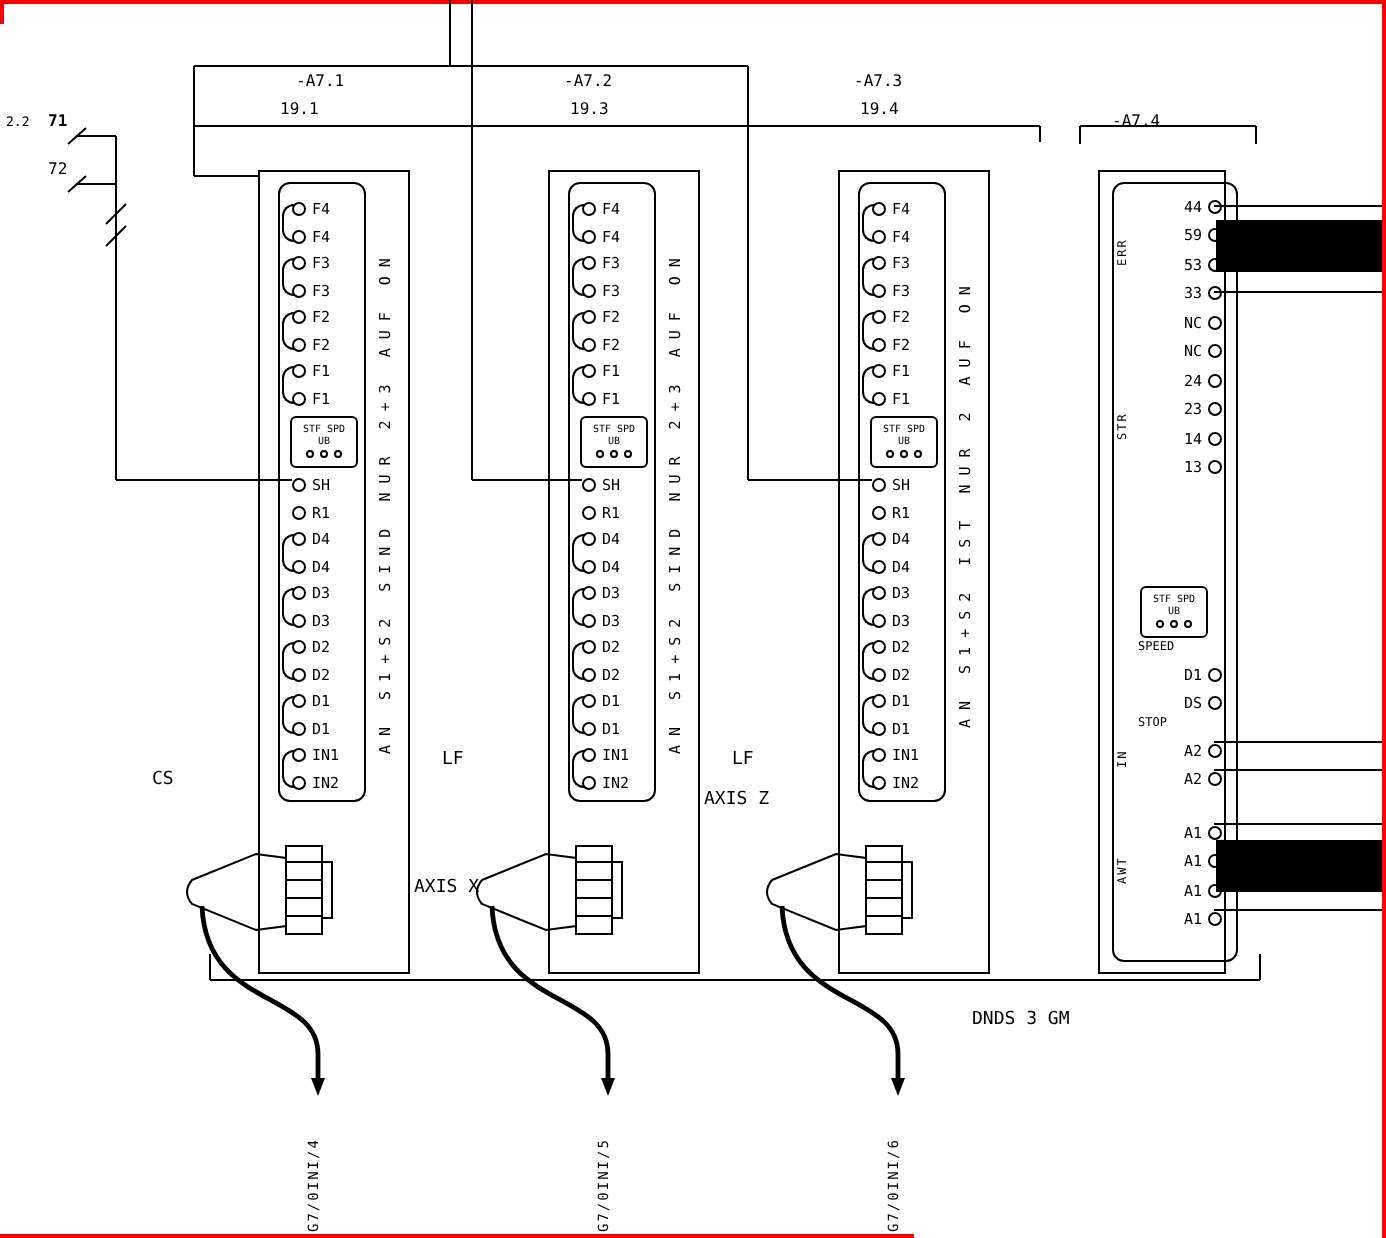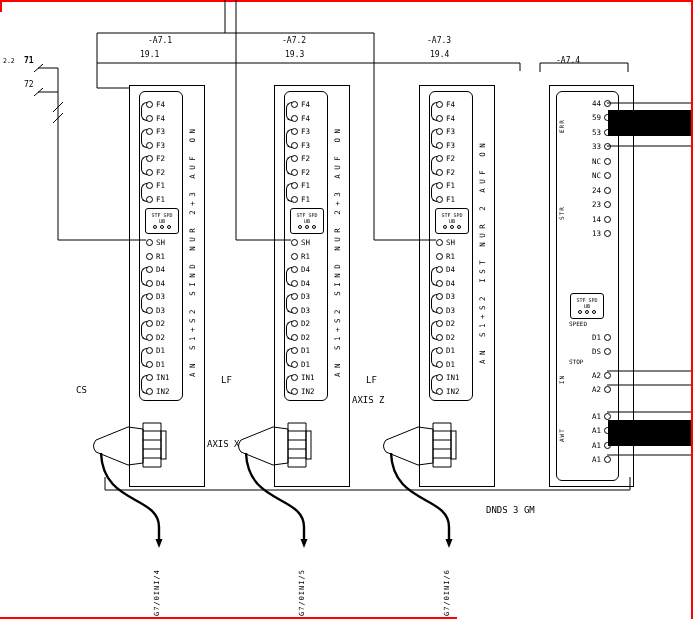--- a/index.html
+++ b/index.html
@@ -24,21 +24,21 @@
   .tl{font-size:7.5px;line-height:1;}
   .jumper{position:absolute;left:1px;width:5px;height:17px;border:1px solid #000;border-right:none;
           border-radius:8px 0 0 8px;}
   .relaybox{width:34px;height:26px;margin:2px 0 2px 5px;border:1px solid #000;border-radius:3px;box-sizing:border-box;
             display:flex;flex-direction:column;align-items:center;justify-content:center;gap:1px;}
   .rb1,.rb2{font-size:5px;line-height:1;}
   .rbpins{display:flex;gap:3px;}
   .rbpins i{width:4px;height:4px;border:1px solid #000;border-radius:50%;box-sizing:border-box;display:block;}
   .sidetext{position:absolute;left:56px;top:14px;height:302px;width:14px;font-size:7.5px;letter-spacing:4.5px;
             writing-mode:vertical-rl;transform:rotate(180deg);text-align:center;line-height:14px;}
-  .module4{position:absolute;left:549px;top:85px;width:85px;height:402px;border:1px solid #000;box-sizing:border-box;}
+  .module4{position:absolute;left:549px;top:85px;width:64px;height:402px;border:1px solid #000;box-sizing:border-box;}
   .inner4{position:absolute;left:6px;top:5px;width:63px;height:390px;border:1px solid #000;border-radius:6px;
           padding-top:4px;box-sizing:border-box;}
   .trow4{height:14.5px;display:flex;align-items:center;justify-content:flex-end;padding-right:7px;}
   .trow4 .pin{margin-left:3px;}
   .sp50{height:50px;} .sp12{height:12px;}
   .lbl6{font-size:6px;line-height:1;height:9px;padding-left:12px;}
   .rb4{margin-left:13px;}
   .vlbl{position:absolute;left:8px;width:8px;writing-mode:vertical-rl;transform:rotate(180deg);
         font-size:6px;letter-spacing:1px;text-align:center;line-height:8px;}
   .clabel{position:absolute;top:552px;height:64px;width:10px;writing-mode:vertical-rl;transform:rotate(180deg);

